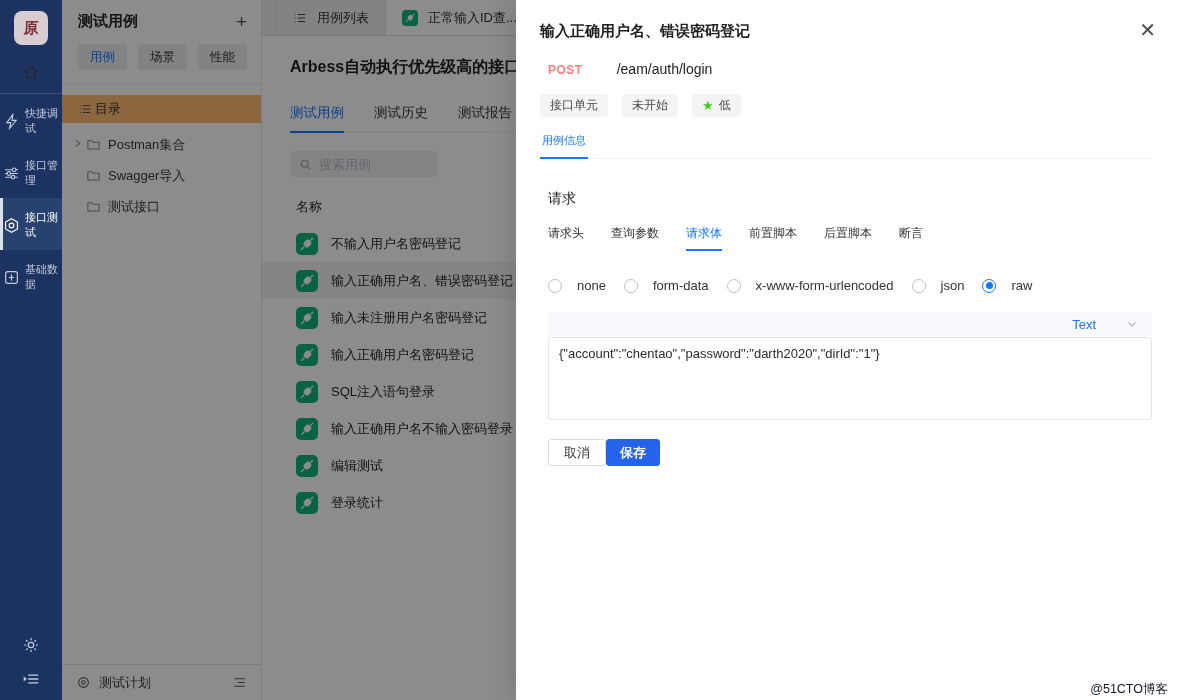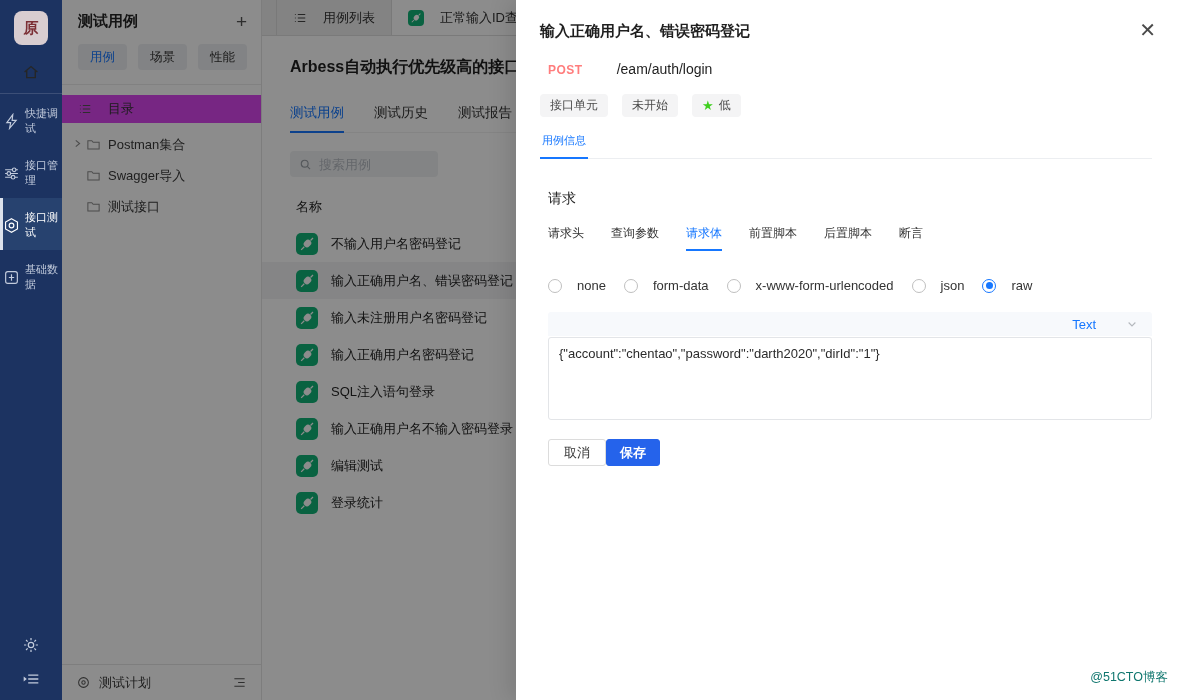--- a/index.html
+++ b/index.html
@@ -20,33 +20,33 @@
   
   .case-panel{position:absolute;left:62px;top:0;width:200px;height:700px;background:#fff;z-index:1;border-right:1px solid #e4e4e4}
   .cp-head{display:flex;align-items:center;justify-content:space-between;padding:12px 14px 0 16px}
   .cp-title{font-size:15px;font-weight:bold;color:#262626}
   .plus{font-size:19px;color:#555;line-height:16px;cursor:pointer}
   .segs{display:flex;gap:11px;margin:13px 14px 0 16px}
   .seg{flex:1;height:26px;background:#edeff2;border-radius:4px;font-size:12.5px;color:#333;
        display:flex;align-items:center;justify-content:center;cursor:pointer}
   .seg.active{color:#1677ff}
   .cp-divider{border-bottom:1px solid #ececec;margin-top:14px}
-  .catalog{height:28px;margin-top:10px;background:#d946ef;display:flex;align-items:center;gap:16px;
+  .catalog{height:28px;margin-top:10px;background:#fdba74;display:flex;align-items:center;gap:3px;
            padding:0 16px;font-size:13px;color:#333}
   .tree{padding-top:6px}
   .tree-row{height:31px;display:flex;align-items:center;gap:7px;padding-left:24px;font-size:13px;color:#3a3a3a;position:relative;cursor:pointer}
   .tree-caret{position:absolute;left:10px;top:9px;color:#8a8a8a}
   .cp-foot{position:absolute;bottom:0;left:0;width:100%;height:36px;border-top:1px solid #e6e6e6;
            display:flex;align-items:center;justify-content:space-between;padding:0 14px;font-size:13px;color:#3a3a3a}
   .cp-foot-left{display:flex;align-items:center;gap:8px}
 
   
   .list-panel{position:absolute;left:262px;top:0;width:254px;height:700px;background:#fff;z-index:1;overflow:hidden}
   .lp-tabbar{height:36px;background:#efefef;border-bottom:1px solid #dedede;display:flex;align-items:stretch;padding-left:14px;font-size:13px;color:#333}
-  .lp-tab{display:flex;align-items:center;gap:16px;padding:0 16px;border-right:1px solid #dcdcdc;border-left:1px solid #dcdcdc;cursor:pointer;white-space:nowrap}
+  .lp-tab{display:flex;align-items:center;gap:10px;padding:0 16px;border-right:1px solid #dcdcdc;border-left:1px solid #dcdcdc;cursor:pointer;white-space:nowrap}
   .lp-tab.active{background:#fff;border-left:none}
   .api-chip{width:16px;height:16px;border-radius:4px;background:#12b377;display:flex;align-items:center;justify-content:center;flex:none}
   .lp-heading{margin:21px 0 0 28px;font-size:16px;font-weight:bold;color:#1f1f1f;white-space:nowrap}
   .lp-tabs{display:flex;gap:30px;margin:26px 0 0 28px;font-size:13.5px;color:#333;border-bottom:1px solid #f0f0f0;white-space:nowrap}
   .lp-tabs span{padding-bottom:9px;cursor:pointer}
   .lp-tabs span.active{color:#1677ff;border-bottom:2px solid #1677ff;margin-bottom:-1px}
   .search{margin:18px 0 0 28px;width:148px;height:26px;background:#eff1f3;border-radius:4px;
           display:flex;align-items:center;gap:7px;padding:0 9px}
   .search input{border:none;outline:none;background:transparent;width:100%;font-size:13px;color:#333;font-family:"Liberation Sans",sans-serif}
   .search input::placeholder{color:#b6bbc2}
@@ -87,21 +87,21 @@
               justify-content:flex-end;gap:30px;padding-right:14px}
   .ed-mode{font-size:13px;color:#1677ff;cursor:pointer}
   .ed-caret{color:#b4b8bd;cursor:pointer}
   .ed-body{margin-top:1px;width:100%;height:83px;border:1px solid #e3e5e8;border-radius:3px;padding:8px 10px;
            font-size:13px;color:#2b2b2b;font-family:"Liberation Sans",sans-serif;resize:none;outline:none}
   .btn-row{display:flex;gap:0;margin:15px 0 0 8px}
   .btn{height:27px;display:flex;align-items:center;border-radius:3px;font-size:13px;cursor:pointer}
   .btn.ghost{background:#fff;border:1px solid #dcdcdc;color:#333;padding:0 15px}
   .btn.primary{background:#2563eb;color:#fff;padding:0 13px;font-weight:bold;border:1px solid #2563eb}
 
-  .watermark{position:absolute;right:16px;bottom:14px;font-size:12.5px;color:#0f766e;z-index:6}
+  .watermark{position:absolute;right:16px;bottom:2px;font-size:12.5px;color:#0f172a;z-index:6}
 </style>
 </head>
 <body>
 
 <aside class="sidebar">
   <div class="logo">原</div>
 
   <div class="side-home">
     <span>
       <svg width="18" height="18" viewBox="0 0 16 16" fill="none" stroke="currentColor" stroke-width="1.2">

